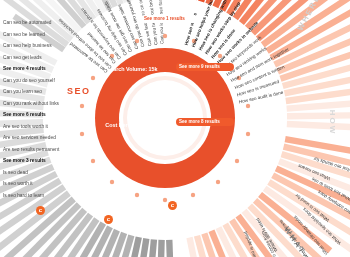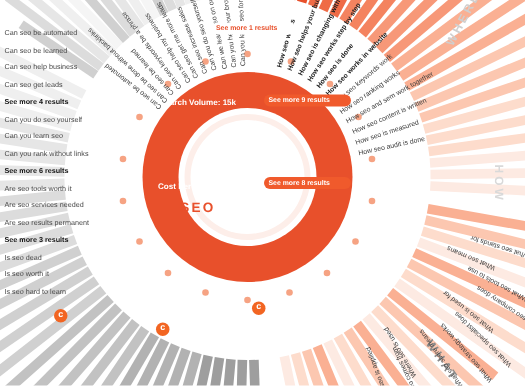--- a/index.html
+++ b/index.html
@@ -186,21 +186,21 @@
           <circle cx="188" cy="220" r="2.2"></circle>
       <circle cx="207" cy="198" r="2.2"></circle>
           <circle cx="232" cy="183" r="2.2"></circle>
     </g>
   </svg>
   </div>
 
   <div style="position:absolute;left:67px;top:57px;width:130px;text-align:center;">
     <span style="font-size:5.4px;color:#ffffff;font-weight:bold;">Search Volume: 15k</span>
   </div>
-  <div style="position:absolute;left:67px;top:80px;width:130px;text-align:center;margin-top:48px;">
+  <div style="position:absolute;left:67px;top:80px;width:130px;text-align:left;">
     <span style="font-size:9px;color:#e8502b;font-weight:bold;letter-spacing:1.5px;">SEO</span>
   </div>
   <div style="position:absolute;left:67px;top:113px;width:130px;text-align:center;">
     <span style="font-size:5.4px;color:#ffffff;font-weight:bold;">Cost Per Click: $17.5</span>
   </div>
 
   <div class="ring-word how" style="left:320px;top:118px;transform:rotate(90deg);">HOW</div>
   <div class="ring-word" style="left:279px;top:236px;transform:rotate(55deg);color:#8a8a8a;">WHAT</div>
   <div class="ring-word" style="left:289px;top:8px;transform:rotate(-62deg);color:#cfcfcf;">WHERE</div>
 

